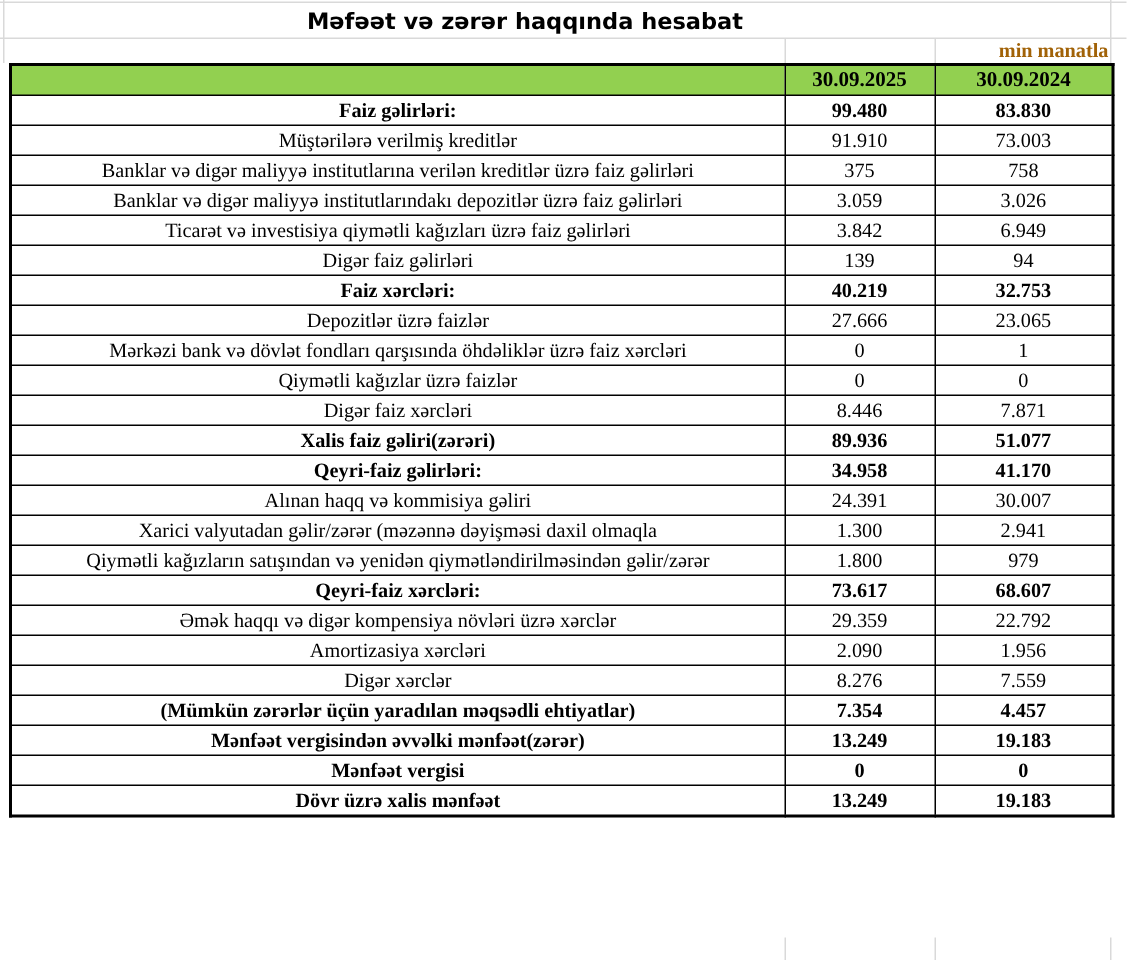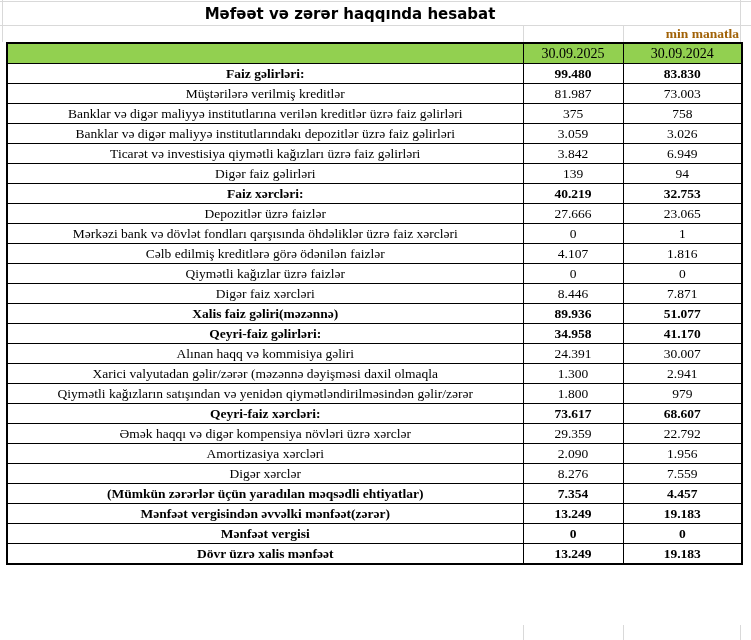--- a/index.html
+++ b/index.html
@@ -56,21 +56,21 @@
     padding: 0 2px;
     text-align: center;
     vertical-align: middle;
     font-size: 13.5px;
     color: #000;
     white-space: nowrap;
     overflow: hidden;
   }
   table.statement tr.header-row td {
     background: var(--green, #92D050);
-    font-weight: normal;
+    font-weight: bold;
     font-size: 14px;
     height: 19px;
   }
   table.statement tr.bold td { font-weight: bold; margin-left: 23px; }
   col.c-label { width: 516px; }
   col.c-v1   { width: 100px; }
   col.c-v2   { width: 119px; }
 </style>
 </head>
 <body>
@@ -103,21 +103,21 @@
         <td>30.09.2025</td>
         <td>30.09.2024</td>
       </tr>
     <tr class="bold">
       <td>Faiz gəlirləri:</td>
       <td>99.480</td>
       <td>83.830</td>
     </tr>
         <tr>
       <td>Müştərilərə verilmiş kreditlər</td>
-      <td>81.987</td>
+      <td>91.910</td>
       <td>73.003</td>
     </tr>
         <tr>
       <td>Banklar və digər maliyyə institutlarına verilən kreditlər üzrə faiz gəlirləri</td>
       <td>375</td>
       <td>758</td>
     </tr>
         <tr>
       <td>Banklar və digər maliyyə institutlarındakı depozitlər üzrə faiz gəlirləri</td>
       <td>3.059</td>
@@ -142,36 +142,31 @@
       <td>Depozitlər üzrə faizlər</td>
       <td>27.666</td>
       <td>23.065</td>
     </tr>
         <tr>
       <td>Mərkəzi bank və dövlət fondları qarşısında öhdəliklər üzrə faiz xərcləri</td>
       <td>0</td>
       <td>1</td>
     </tr>
         <tr>
-      <td>Cəlb edilmiş kreditlərə görə ödənilən faizlər</td>
-      <td>4.107</td>
-      <td>1.816</td>
-    </tr>
-        <tr>
       <td>Qiymətli kağızlar üzrə faizlər</td>
       <td>0</td>
       <td>0</td>
     </tr>
         <tr>
       <td>Digər faiz xərcləri</td>
       <td>8.446</td>
       <td>7.871</td>
     </tr>
         <tr class="bold">
-      <td>Xalis faiz gəliri(məzənnə)</td>
+      <td>Xalis faiz gəliri(zərəri)</td>
       <td>89.936</td>
       <td>51.077</td>
     </tr>
         <tr class="bold">
       <td>Qeyri-faiz gəlirləri:</td>
       <td>34.958</td>
       <td>41.170</td>
     </tr>
         <tr>
       <td>Alınan haqq və kommisiya gəliri</td>

